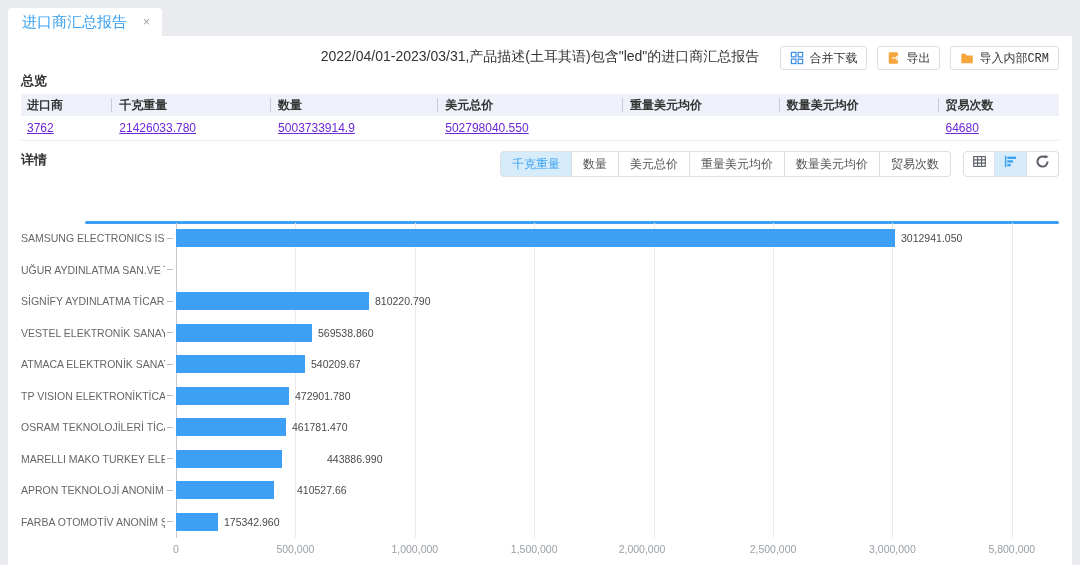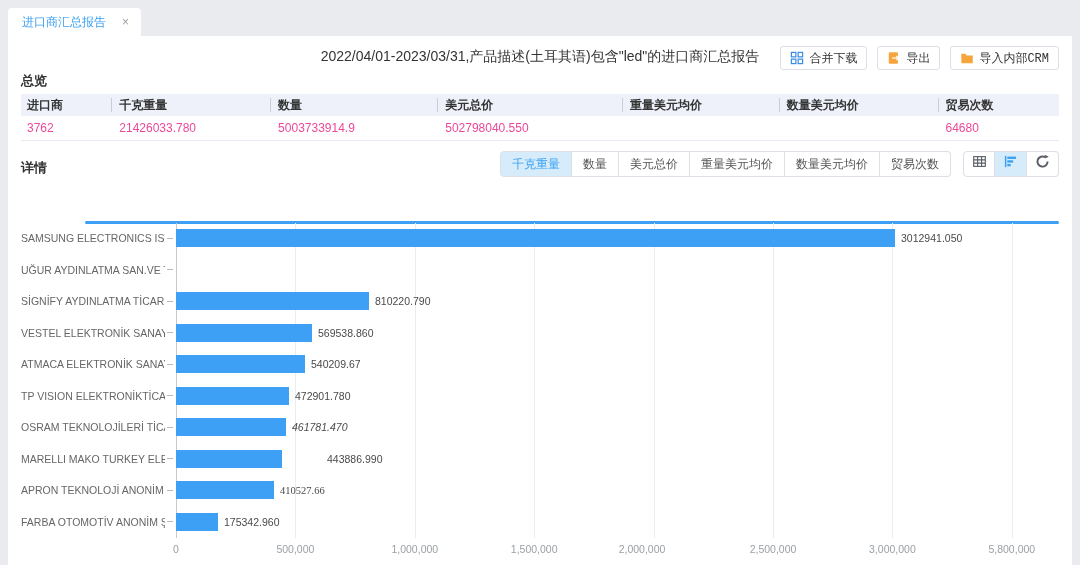--- a/index.html
+++ b/index.html
@@ -9,21 +9,21 @@
     font-family:"Liberation Sans","DejaVu Sans",sans-serif;
     color:#333;
   }
   
   .tabbar { height:36px; padding:8px 0 0 8px; background:#e9ebef; }
   .tab {
     display:inline-flex; align-items:center; gap:16px;
     height:28px; padding:0 12px 0 14px;
     background:#fff; border-radius:4px 4px 0 0; cursor:pointer;
   }
-  .tab-label { color:#3aa1f1; font-size:12px; }
+  .tab-label { color:#3aa1f1; font-size:15px; }
   .tab-close { color:#9aa0a6; font-size:12px; cursor:pointer; line-height:1; }
   
   .content {
     background:#fff; margin:0 8px; height:529px;
     padding:10px 13px 0 13px; overflow:hidden; position:relative;
   }
   .title-row { position:relative; height:22px; }
   .report-title {
     position:absolute; left:0; right:0; top:2px;
     text-align:center; font-size:14px; color:#333;
@@ -44,26 +44,27 @@
   table.overview thead th {
     background:#eef1f9; text-align:left; font-weight:bold; color:#333;
     height:22px; padding:0 8px; position:relative;
   }
   table.overview thead th:first-child { padding-left:6px; }
   table.overview thead th + th::before {
     content:""; position:absolute; left:0; top:4px; bottom:4px;
     width:1px; background:#c8cdd9;
   }
   table.overview tbody td {
-    height:24px; padding:0 8px; color:#ec4899; background:#fff;
+    height:24px; padding:0 8px; color:#6d28d9; background:#fff;
     border-bottom:1px solid #e8ebf3;
+    text-decoration:underline;
   }
   table.overview tbody td:first-child { padding-left:6px; }
   
-  .details-row { display:flex; align-items:flex-end; margin-top:10px; height:26px; }
+  .details-row { display:flex; align-items:flex-start; margin-top:10px; height:26px; }
   .details-row .spacer { flex:1; }
   .metric-tabs { display:flex; }
   .mtab {
     height:26px; line-height:24px; padding:0 11px; font-size:12px; color:#555;
     background:#fff; border:1px solid #dcdfe6; border-left:none; cursor:pointer;
     white-space:nowrap;
   }
   .mtab:first-child { border-left:1px solid #dcdfe6; border-radius:4px 0 0 4px; }
   .mtab:last-child { border-radius:0 4px 4px 0; }
   .mtab.active { background:#d7ecfb; color:#3aa1f1; }
@@ -281,37 +282,37 @@
           <div class="cbar-area">
             <div class="cbar" style="width: 113px; background: rgb(61, 160, 245);"></div>
             <span class="cval" style="left: 119px;">472901.780</span>
           </div>
         </div>
         <div class="crow">
           <span class="clabel">OSRAM TEKNOLOJİLERİ TİCARET AN...</span>
           <span class="ctick"></span>
           <div class="cbar-area">
             <div class="cbar" style="width: 110px; background: rgb(61, 160, 245);"></div>
-            <span class="cval" style="left: 116px; font-style: italic;">461781.470</span>
+            <span class="cval" style="left: 116px;">461781.470</span>
           </div>
         </div>
         <div class="crow">
           <span class="clabel">MARELLI MAKO TURKEY ELEKTRİK S...</span>
           <span class="ctick"></span>
           <div class="cbar-area">
             <div class="cbar" style="width: 106px; background: rgb(61, 160, 245);"></div>
             <span class="cval" style="left: 112px; margin-left: 39px;">443886.990</span>
           </div>
         </div>
         <div class="crow">
           <span class="clabel">APRON TEKNOLOJİ ANONİM ŞİRKETİ</span>
           <span class="ctick"></span>
           <div class="cbar-area">
             <div class="cbar" style="width: 98px; background: rgb(61, 160, 245);"></div>
-            <span class="cval" style="left: 104px; font-family: Liberation Serif, serif;">410527.66</span>
+            <span class="cval" style="left: 121px;">410527.66</span>
           </div>
         </div>
         <div class="crow">
           <span class="clabel">FARBA OTOMOTİV ANONİM ŞİRKETİ</span>
           <span class="ctick"></span>
           <div class="cbar-area">
             <div class="cbar" style="width: 42px; background: rgb(61, 160, 245);"></div>
             <span class="cval" style="left: 48px;">175342.960</span>
           </div>
         </div>

